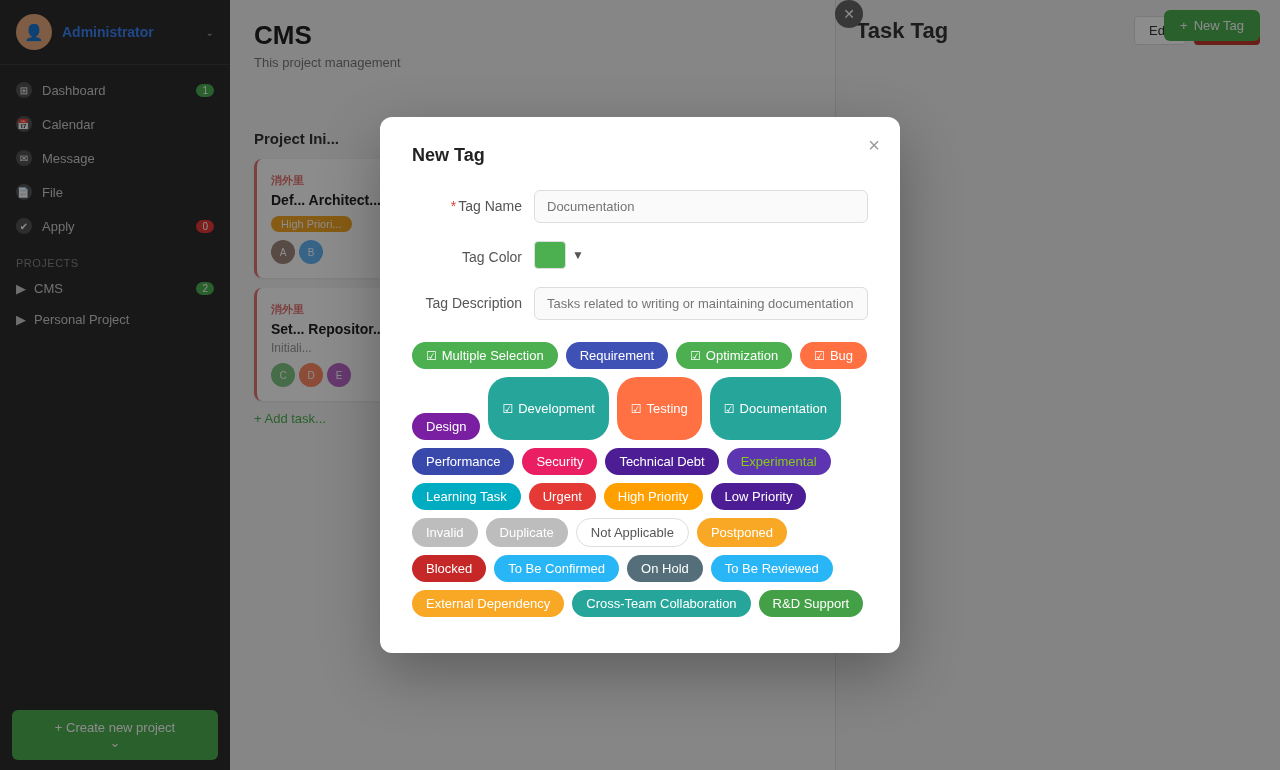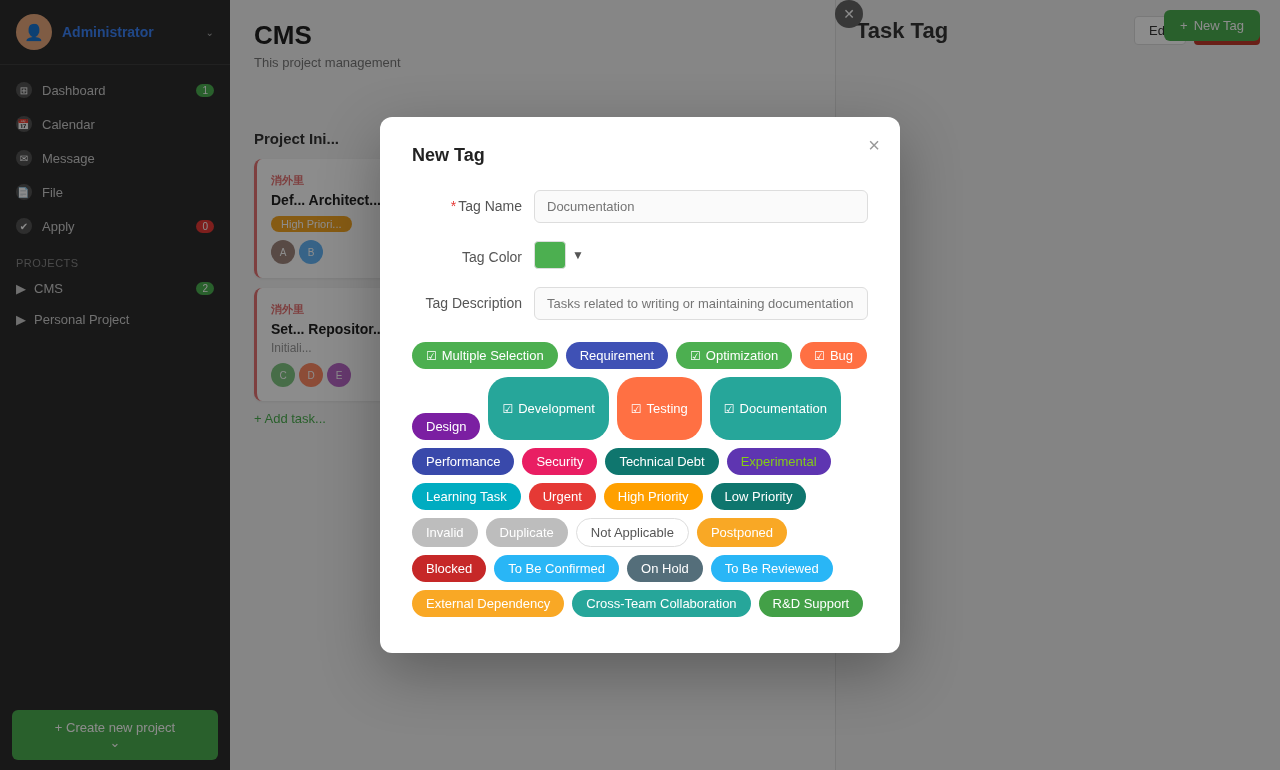--- a/index.html
+++ b/index.html
@@ -182,21 +182,21 @@
     }
     .tag-check { font-size: 12px; }
 
     
     .tag-green { background: #4caf50; color: #fff; }
     .tag-blue { background: #3f51b5; color: #fff; }
     .tag-orange { background: #ff7043; color: #fff; }
     .tag-purple { background: #7b1fa2; color: #fff; margin-top: 36px; }
     .tag-teal { background: #26a69a; color: #fff; }
     .tag-pink { background: #e91e63; color: #fff; }
-    .tag-gray { background: #0f766e; color: #fff; }
+    .tag-gray { background: #4c1d95; color: #fff; }
     .tag-red { background: #e53935; color: #fff; }
     .tag-amber { background: #ffa000; color: #fff; }
     .tag-cyan { background: #00acc1; color: #fff; }
     .tag-indigo { background: #3949ab; color: #fff; }
     .tag-light-green { background: #43a047; color: #fff; }
     .tag-deep-purple { background: #5e35b1; color: #84cc16; }
     .tag-blue-gray { background: #546e7a; color: #fff; }
     .tag-light-gray { background: #bdbdbd; color: #fff; }
     .tag-white-border { background: #fff; color: #555; border: 1px solid #ddd; }
     .tag-yellow { background: #f9a825; color: #fff; }

